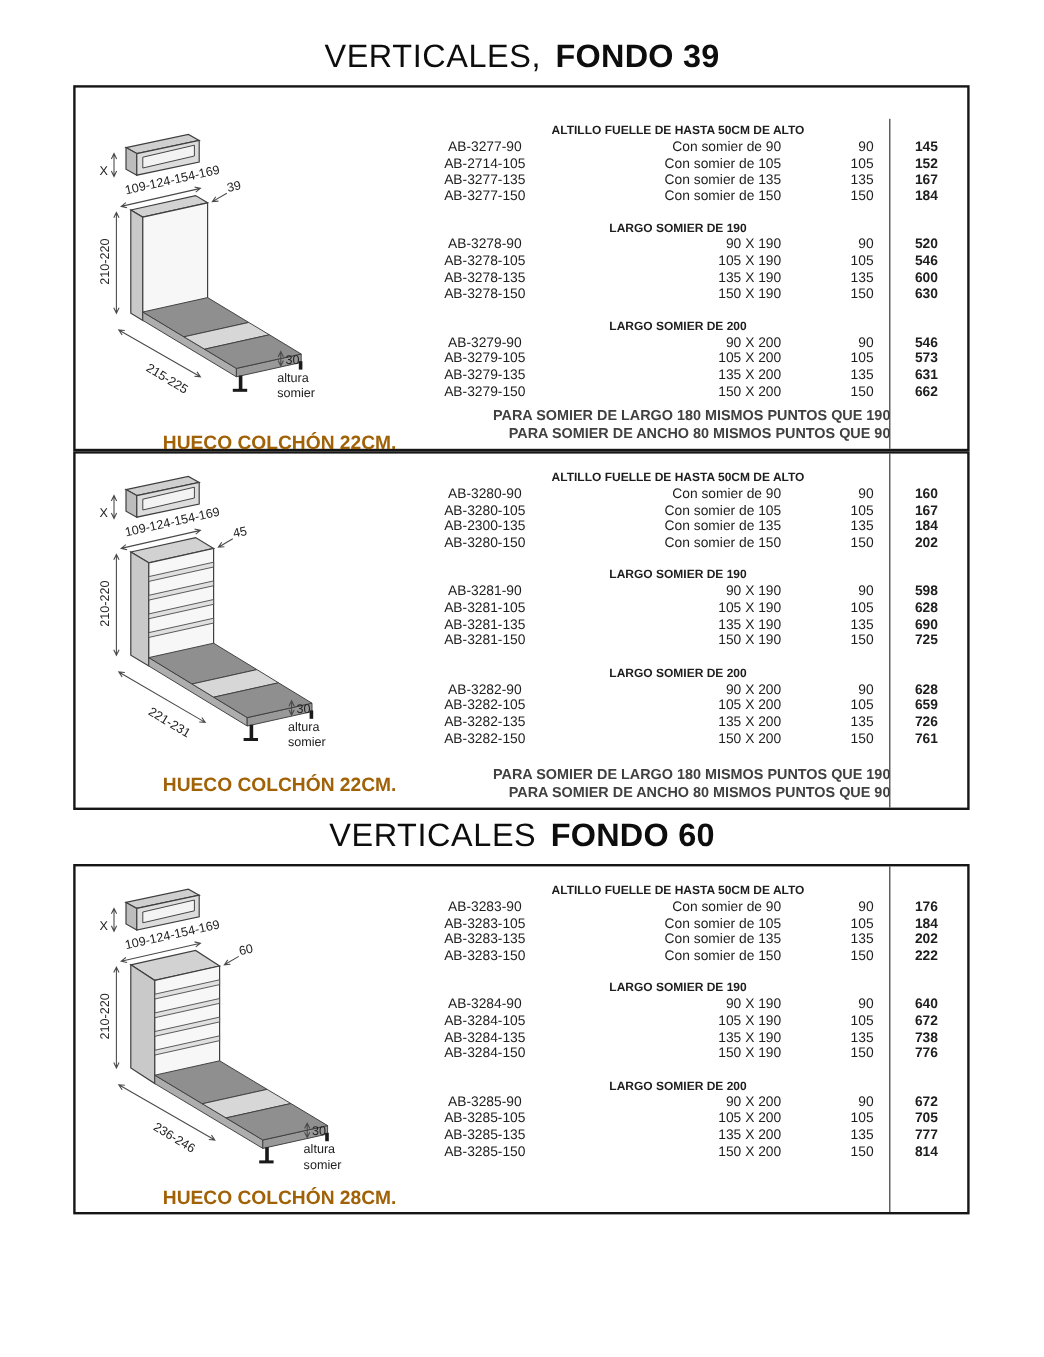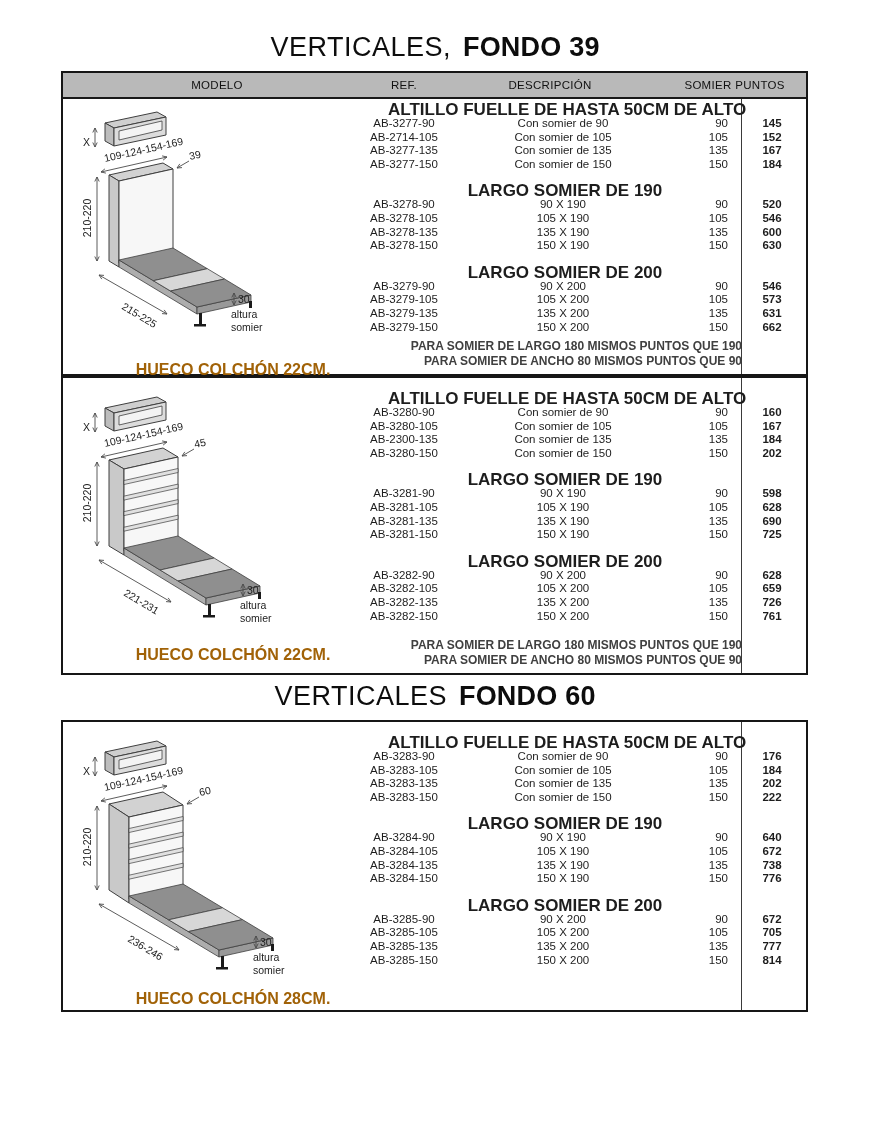--- a/index.html
+++ b/index.html
@@ -29,47 +29,40 @@
   .diagram{position:absolute;left:12px;top:16px;width:272px;margin:0;}
   .box.headed .diagram{top:36px;}
   .svgwrap{width:270px;height:250px;}
   .caption{font-weight:bold;font-size:16px;text-align:center;position:relative;
            left:22px;margin-top:2px;color:#a16207;white-space:nowrap;}
   .rows{position:absolute;left:270px;top:14px;width:469px;font-size:11.5px;}
   .box.headed .rows{top:30px;}
   .row{position:relative;height:13.6px;line-height:13.6px;}
   .row span{position:absolute;top:0;white-space:nowrap;}
   .c-ref{left:0;width:142px;text-align:center;}
-  .c-desc{left:142px;width:176px;text-align:center;}
+  .c-desc{left:142px;width:176px;text-align:right;}
   .c-som{left:318px;width:77px;text-align:right;}
   .c-pts{left:409px;width:60px;text-align:center;font-weight:bold;}
   .ghead{height:14px;line-height:14px;margin-left:55px;width:354px;
-         text-align:center;font-weight:bold;font-size:17px;white-space:nowrap;}
+         text-align:center;font-weight:bold;font-size:10px;white-space:nowrap;}
   .gap{height:13px;}
   .notes{position:absolute;left:270px;bottom:5px;width:409px;text-align:right;
          font-weight:bold;font-size:12px;line-height:15px;color:#404040;}
   .dtxt{font-family:"Liberation Sans",sans-serif;font-size:10.5px;fill:#222;}
 </style>
 </head>
 <body>
 
 <main class="page">
   <section class="sec">
     <h1 class="title">
       <span class="t-reg">VERTICALES,</span>
       <span class="t-bold">FONDO 39</span>
     </h1>
     <div class="box headed">
-      <div class="thead">
-        <span class="h h-modelo">MODELO</span>
-        <span class="h h-ref">REF.</span>
-        <span class="h h-desc">DESCRIPCIÓN</span>
-        <span class="h h-som">SOMIER</span>
-        <span class="h h-pts">PUNTOS</span>
-      </div>
       <div class="vdivider"></div>
       <figure class="diagram">
         <div class="svgwrap"><svg width="270" height="250" viewBox="0 0 270 250" xmlns="http://www.w3.org/2000/svg">
               <polygon points="30.0,14.0 82.0,3.0 91.0,8.0 39.0,19.0" fill="#cfcfcf" stroke="#3f3f3f" stroke-width="1"></polygon>
               <polygon points="30.0,14.0 39.0,19.0 39.0,37.0 30.0,32.0" fill="#bdbdbd" stroke="#3f3f3f" stroke-width="1"></polygon>
               <polygon points="39.0,19.0 91.0,8.0 91.0,26.0 39.0,37.0" fill="#dcdcdc" stroke="#3f3f3f" stroke-width="1"></polygon>
               <polygon points="44.0,22.0 87.0,12.0 87.0,21.0 44.0,31.0" fill="#f3f3f3" stroke="#3f3f3f" stroke-width="0.8"></polygon>
               <text class="dtxt" x="8" y="37">X</text>
               <path d="M20 19 L20 38 M22.2 33.5 L20.0 38.0 L17.8 33.5 M17.8 23.5 L20.0 19.0 L22.2 23.5" fill="none" stroke="#4a4a4a" stroke-width="0.9"></path>
               <path d="M26 63 L92 48 M87.1 46.9 L92.0 48.0 L88.1 51.1 M30.9 64.1 L26.0 63.0 L29.9 59.9" fill="none" stroke="#4a4a4a" stroke-width="0.9"></path>

